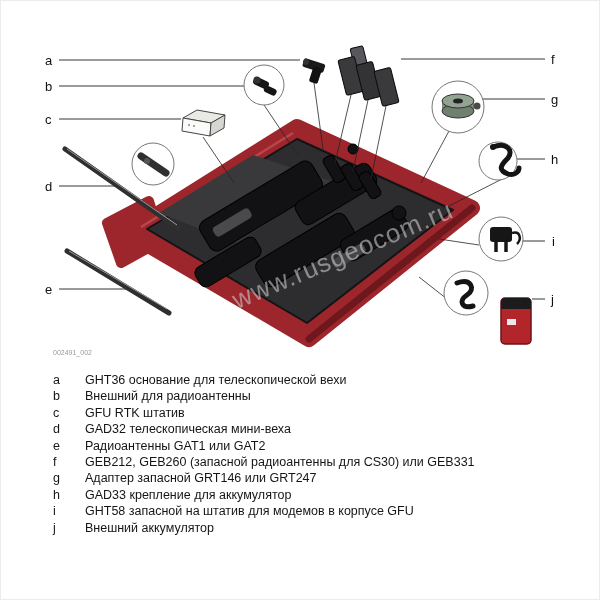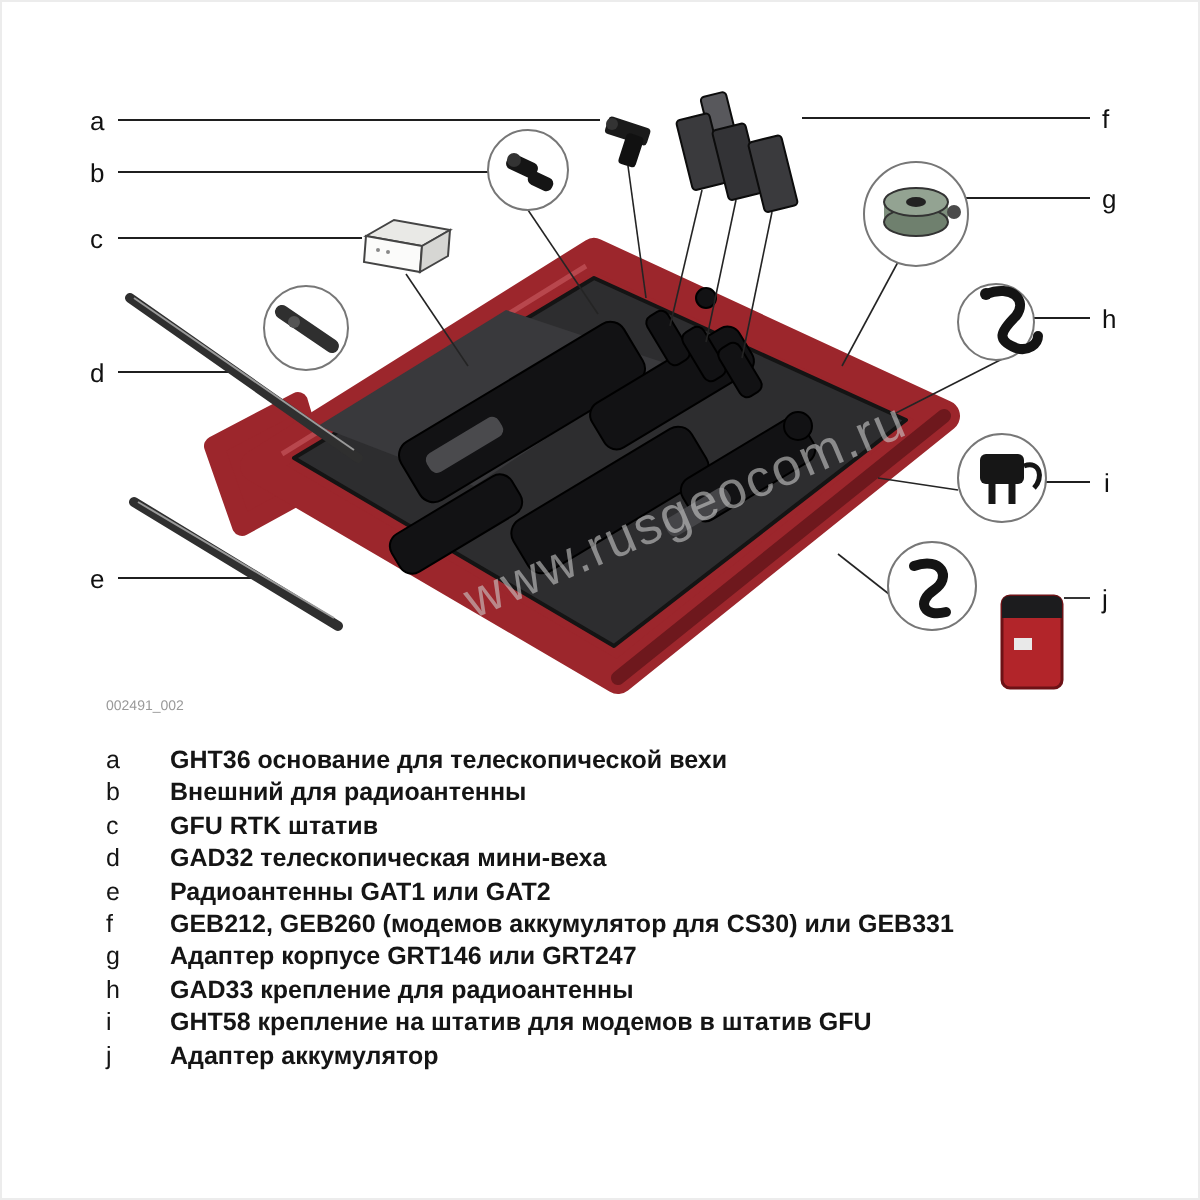--- a/index.html
+++ b/index.html
@@ -7,21 +7,21 @@
     position:relative;width:600px;height:600px;background:#ffffff;
     font-family:"Liberation Sans",sans-serif;overflow:hidden;
     border:1px solid #ececec;box-sizing:border-box;
   }
   .figure{position:absolute;left:0;top:0;}
   svg text{font-family:"Liberation Sans",sans-serif;}
   .callout-letter text{font-size:13px;fill:#111;}
   .legend{position:absolute;left:52px;top:371px;right:8px;}
   .legend-row{display:flex;align-items:flex-start;font-size:12.5px;line-height:16.4px;color:#151515;}
   .legend-letter{flex:0 0 32px;}
-  .legend-text{flex:1;font-weight:bold;}
+  .legend-text{flex:1;}
 </style>
 </head>
 <body>
 
 <div class="page">
 
   <svg class="figure" width="600" height="366" viewBox="0 0 600 366">
 
     <g>
       <path d="M106,222 L148,200 L160,240 L120,262 Z" fill="#9c262c" stroke="#9c262c" stroke-width="10" stroke-linejoin="round"></path>
@@ -179,33 +179,33 @@
     <div class="legend-row">
       <span class="legend-letter">d</span>
       <span class="legend-text">GAD32 телескопическая мини-веха</span>
     </div>
     <div class="legend-row">
       <span class="legend-letter">e</span>
       <span class="legend-text">Радиоантенны GAT1 или GAT2</span>
     </div>
     <div class="legend-row">
       <span class="legend-letter">f</span>
-      <span class="legend-text">GEB212, GEB260 (модемов аккумулятор для CS30) или GEB331</span>
+      <span class="legend-text">GEB212, GEB260 (запасной радиоантенны для CS30) или GEB331</span>
     </div>
     <div class="legend-row">
       <span class="legend-letter">g</span>
-      <span class="legend-text">Адаптер корпусе GRT146 или GRT247</span>
+      <span class="legend-text">Адаптер запасной GRT146 или GRT247</span>
     </div>
     <div class="legend-row">
       <span class="legend-letter">h</span>
-      <span class="legend-text">GAD33 крепление для радиоантенны</span>
+      <span class="legend-text">GAD33 крепление для аккумулятор</span>
     </div>
     <div class="legend-row">
       <span class="legend-letter">i</span>
-      <span class="legend-text">GHT58 крепление на штатив для модемов в штатив GFU</span>
+      <span class="legend-text">GHT58 запасной на штатив для модемов в корпусе GFU</span>
     </div>
     <div class="legend-row">
       <span class="legend-letter">j</span>
-      <span class="legend-text">Адаптер аккумулятор</span>
+      <span class="legend-text">Внешний аккумулятор</span>
     </div>
   </div>
 
 </div>
 
 </body></html>

